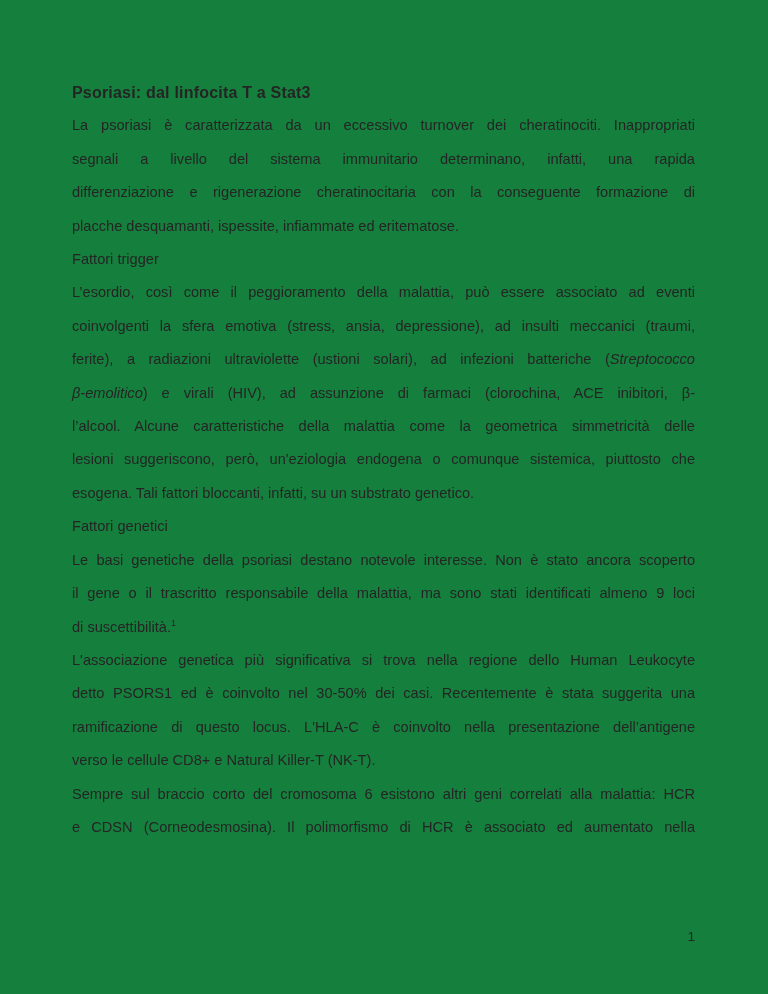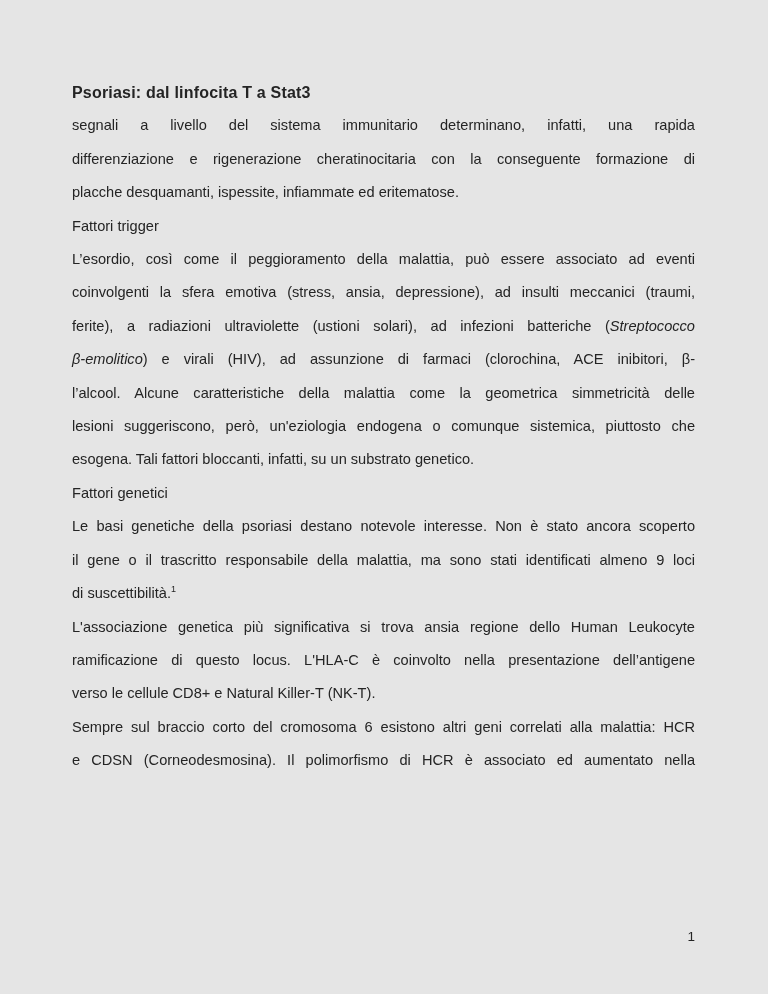--- a/index.html
+++ b/index.html
@@ -12,21 +12,21 @@
   body {
     font-family: "Liberation Sans", "DejaVu Sans", sans-serif;
     color: #242424;
     position: relative;
   }
   .page {
     position: absolute;
     left: 0; top: 0;
     width: 768px; height: 994px;
     padding: 76px 73px 0 72px;
-    background: #e5e5e5;
+    background: #15803d;
   }
   .doc-title {
     font-size: 16px;
     font-weight: bold;
     line-height: 33.4px;
     letter-spacing: 0.2px;
     white-space: nowrap;
   }
   .heading {
     font-size: 14.6px;
@@ -61,20 +61,21 @@
   }
 </style>
 </head>
 <body>
 
 <div class="page">
 
   <div class="doc-title">Psoriasi: dal linfocita T a Stat3</div>
 
   <div>
+    <div class="line">La psoriasi è caratterizzata da un eccessivo turnover dei cheratinociti. Inappropriati</div>
     <div class="line">segnali a livello del sistema immunitario determinano, infatti, una rapida</div>
     <div class="line">differenziazione e rigenerazione cheratinocitaria con la conseguente formazione di</div>
     <div class="line last">placche desquamanti, ispessite, infiammate ed eritematose.</div>
   </div>
 
   <div class="heading">Fattori trigger</div>
 
   <div>
     <div class="line">L’esordio, così come il peggioramento della malattia, può essere associato ad eventi</div>
     <div class="line">coinvolgenti la sfera emotiva (stress, ansia, depressione), ad insulti meccanici (traumi,</div>
@@ -87,21 +88,22 @@
 
   <div class="heading">Fattori genetici</div>
 
   <div>
     <div class="line">Le basi genetiche della psoriasi destano notevole interesse. Non è stato ancora scoperto</div>
     <div class="line">il gene o il trascritto responsabile della malattia, ma sono stati identificati almeno 9 loci</div>
     <div class="line last"><span>di suscettibilità.</span><span class="sup">1</span></div>
   </div>
 
   <div>
-    <div class="line">L'associazione genetica più significativa si trova ansia regione dello Human Leukocyte</div>
+    <div class="line">L'associazione genetica più significativa si trova nella regione dello Human Leukocyte</div>
+    <div class="line">detto PSORS1 ed è coinvolto nel 30-50% dei casi. Recentemente è stata suggerita una</div>
     <div class="line">ramificazione di questo locus. L'HLA-C è coinvolto nella presentazione dell’antigene</div>
     <div class="line last">verso le cellule CD8+ e Natural Killer-T (NK-T).</div>
   </div>
 
   <div>
     <div class="line">Sempre sul braccio corto del cromosoma 6 esistono altri geni correlati alla malattia: HCR</div>
     <div class="line">e CDSN (Corneodesmosina). Il polimorfismo di HCR è associato ed aumentato nella</div>
   </div>
 
   <div class="page-number">1</div>

